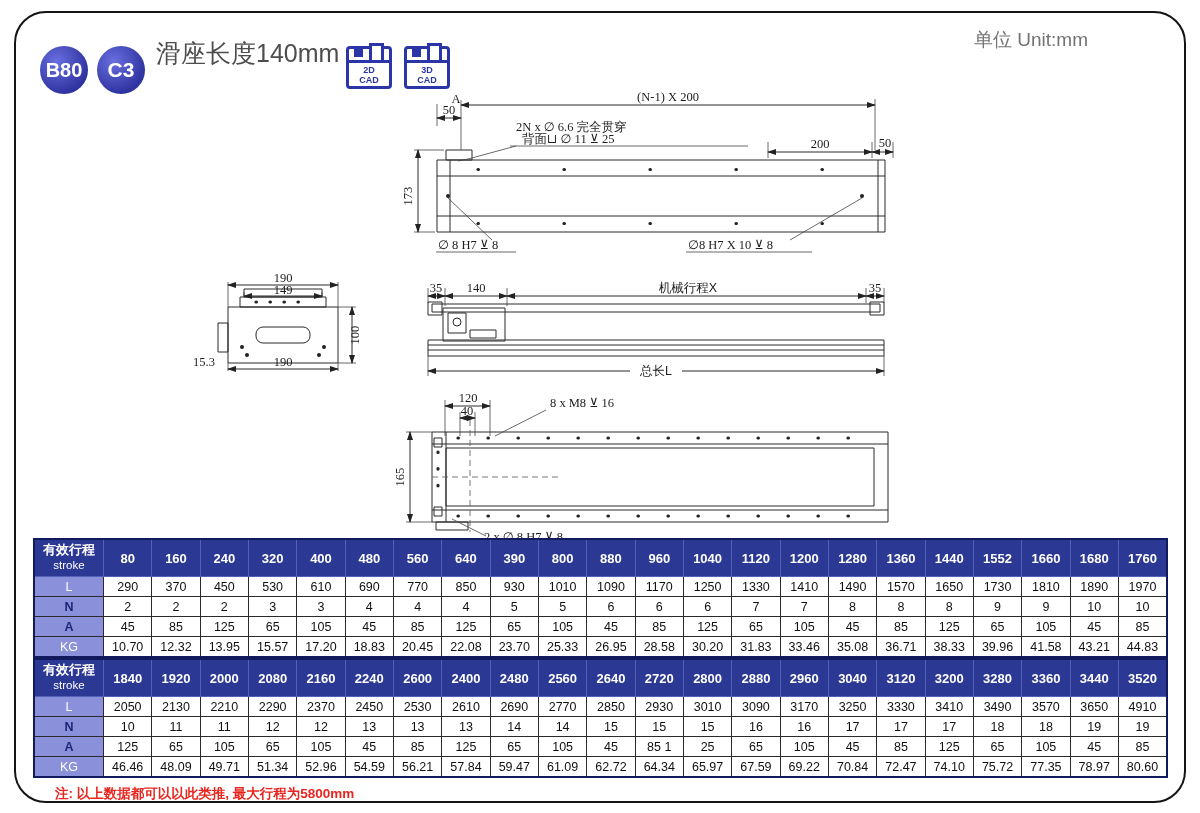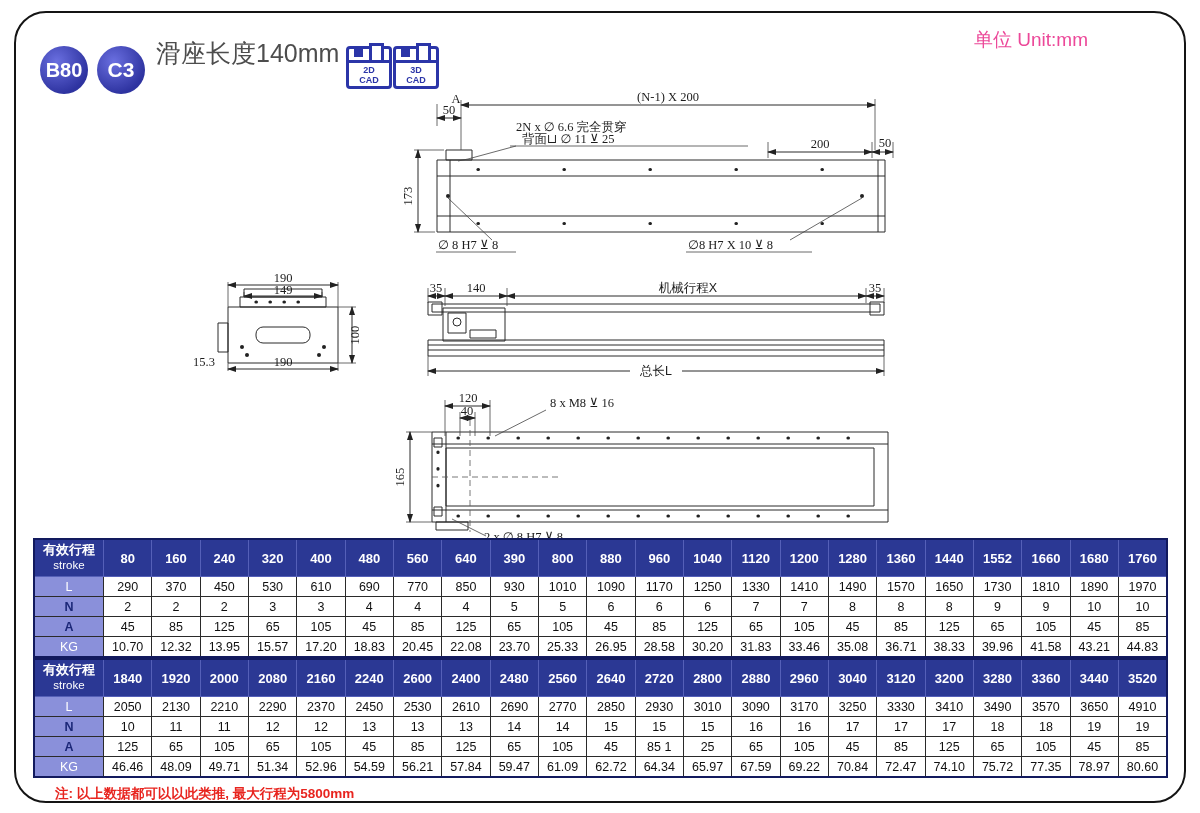--- a/index.html
+++ b/index.html
@@ -17,29 +17,29 @@
     background:radial-gradient(circle at 35% 32%, #6a6fe0, var(--badge_blue,#2e33a0) 72%);
     color:#fff;font-weight:bold;font-size:20px;display:flex;align-items:center;justify-content:center;
   }
   .badge.b1{left:40px;top:46px;}
   .badge.b2{left:97px;top:46px;font-size:21px;}
   .page-title{position:absolute;left:156px;top:37px;font-size:25px;color:#4d4d4d;}
   .cad{
     position:absolute;top:46px;width:46px;height:43px;border:3px solid var(--cad_blue,#2b35a8);
     border-radius:4px;background:#fff;box-sizing:border-box;
   }
-  .cad.c2d{left:346px;} .cad.c3d{left:393px;}
+  .cad.c2d{left:346px;} .cad.c3d{left:404px;}
   .cad-top{height:11px;border-bottom:3px solid var(--cad_blue,#2b35a8);position:relative;}
   .cad-top:before{content:"";position:absolute;left:5px;top:0;width:9px;height:8px;background:var(--cad_blue,#2b35a8);}
   .cad-top:after{content:"";position:absolute;right:5px;top:-6px;width:9px;height:14px;background:#fff;border:3px solid var(--cad_blue,#2b35a8);}
   .cad-label{
     text-align:center;font-size:9px;line-height:1.1;font-weight:bold;color:var(--cad_blue,#2b35a8);
     white-space:pre-line;margin-top:3px;
   }
-  .unit-label{position:absolute;left:974px;top:27px;font-size:19px;color:#ec4899;}
+  .unit-label{position:absolute;left:974px;top:27px;font-size:19px;color:#737373;}
   
   svg.draw{position:absolute;left:180px;top:85px;}
   svg.draw *{vector-effect:non-scaling-stroke;}
   svg .geo{stroke:#2b2b2b;stroke-width:1;fill:none;}
   svg .dots{stroke:#222;stroke-width:3.2;stroke-linecap:round;fill:none;}
   svg .dash{stroke:#555;stroke-width:0.8;stroke-dasharray:6 4;fill:none;}
   svg .ext{stroke:#444;stroke-width:0.8;fill:none;}
   svg text{fill:#1d1d1d;font-family:"Liberation Serif","DejaVu Serif",serif;font-size:12.5px;}
   svg text.cjk{font-family:"Liberation Sans","DejaVu Sans",sans-serif;font-size:12.5px;}
   

